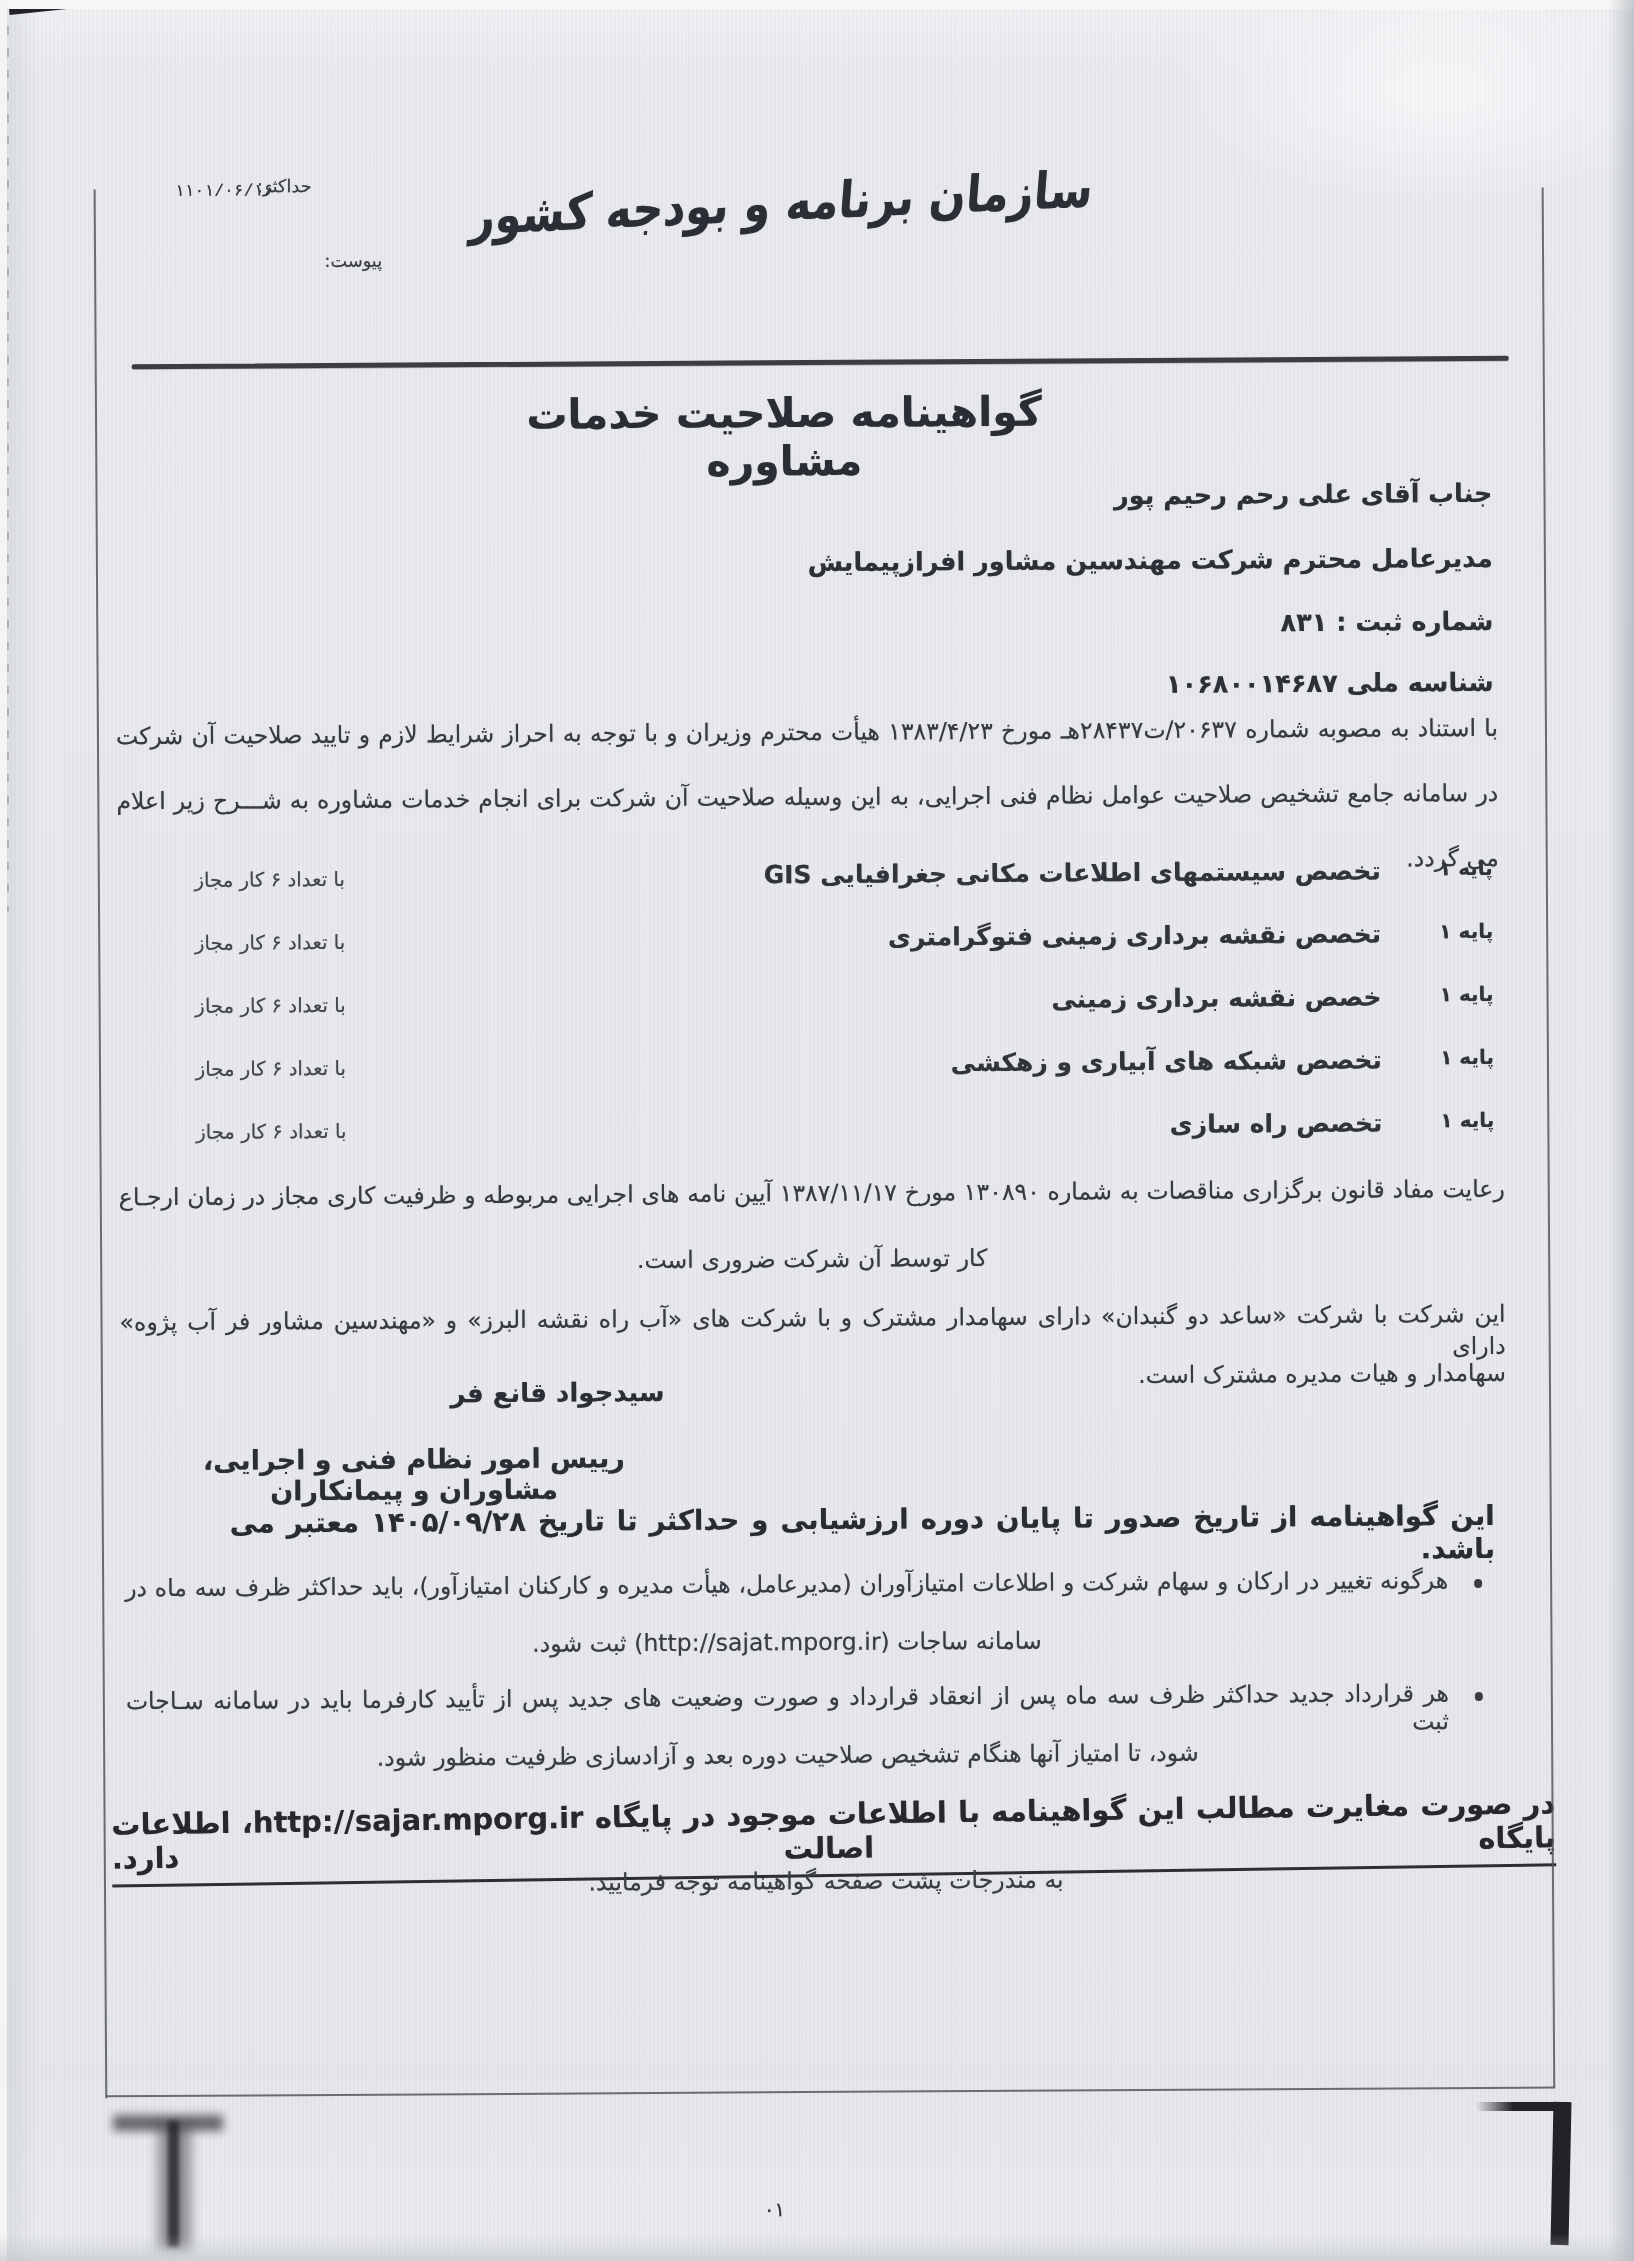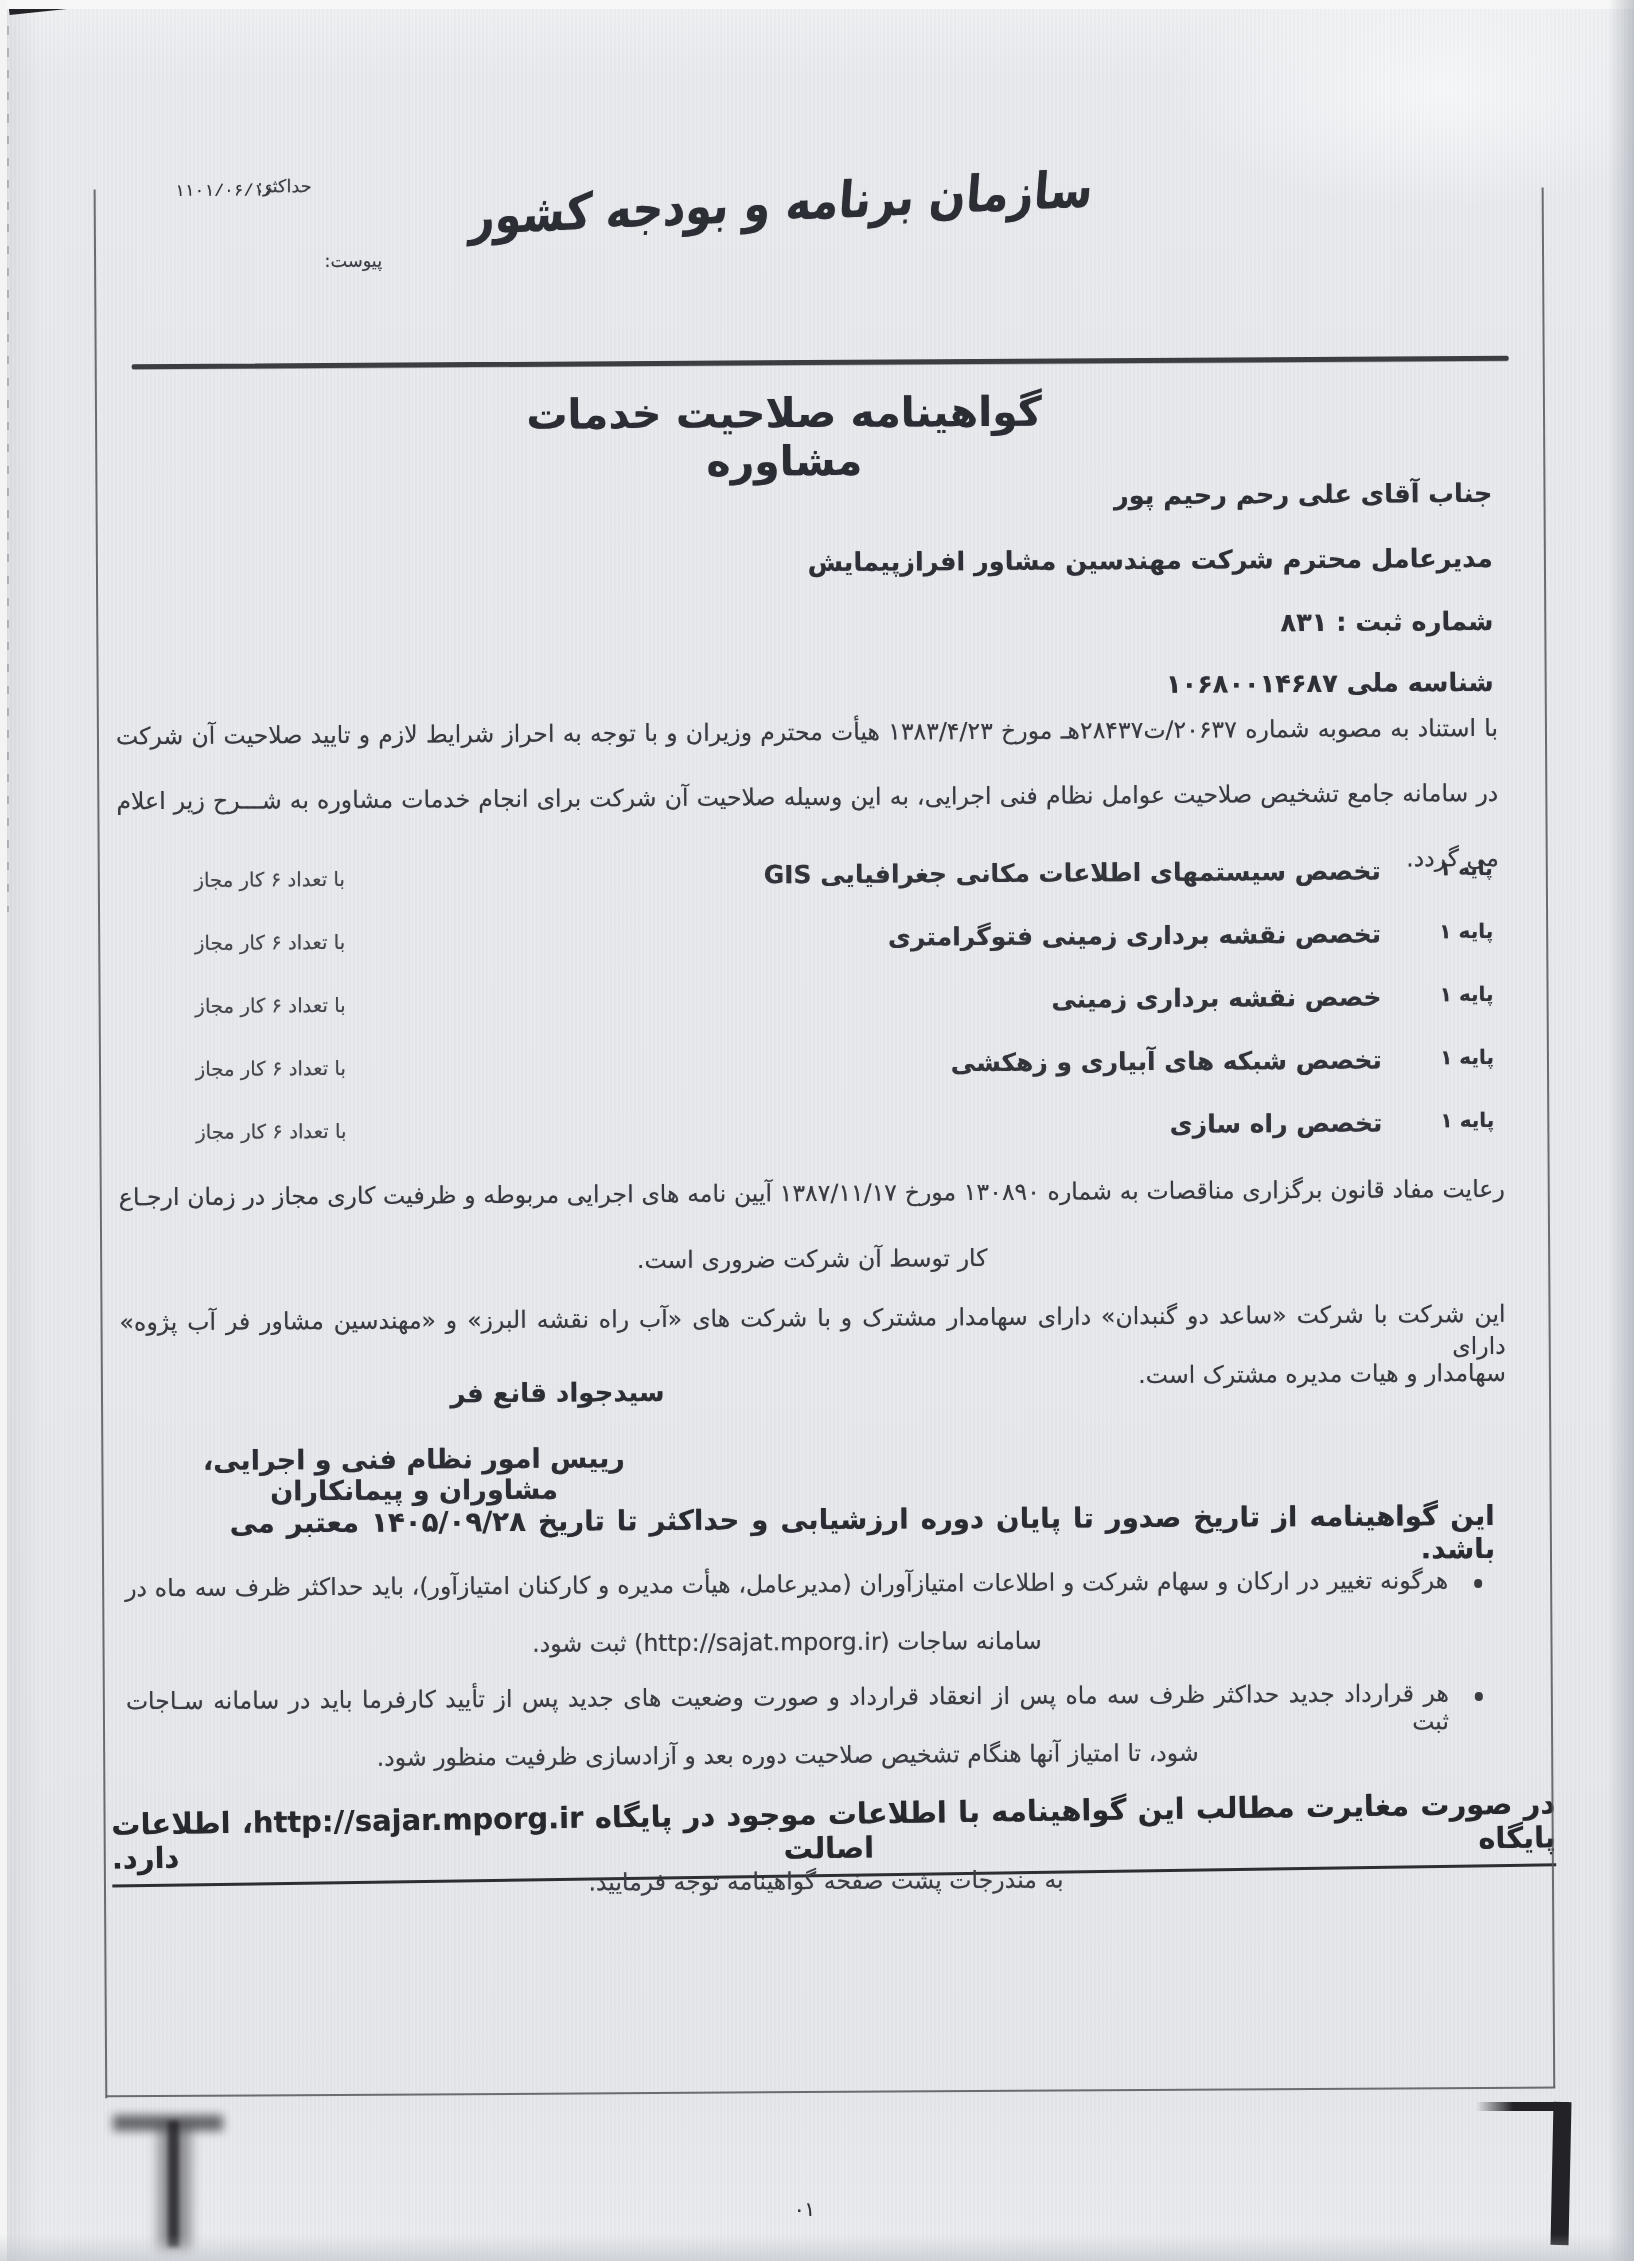--- a/index.html
+++ b/index.html
@@ -133,21 +133,21 @@
     <div class="abs rtl bull center soft" style="left:121px;right:190px;top:1628px;">سامانه ساجات (‎http://sajat.mporg.ir‎) ثبت شود.</div>
 
     <div class="abs bullet-dot" style="right:156px;top:1696px;"></div>
     <div class="abs rtl bull stretch soft" style="left:121px;right:190px;top:1683px;">هر قرارداد جدید حداکثر ظرف سه ماه پس از انعقاد قرارداد و صورت وضعیت های جدید پس از تأیید کارفرما باید در سامانه سـاجات ثبت</div>
     <div class="abs rtl bull center soft" style="left:121px;right:190px;top:1741px;">شود، تا امتیاز آنها هنگام تشخیص صلاحیت دوره بعد و آزادسازی ظرفیت منظور شود.</div>
 
     <div class="abs rtl disclaimer stretch soft" style="left:106px;width:1444px;top:1797px;">در صورت مغایرت مطالب این گواهینامه با اطلاعات موجود در پایگاه ‎http://sajar.mporg.ir‎، اطلاعات پایگاه اصالت دارد.</div>
 
     <div class="abs rtl backnote center soft" style="left:459px;top:1867px;width:722px;">به مندرجات پشت صفحه گواهینامه توجه فرمایید.</div>
 
-    <div class="abs pagenum soft" style="left:786px;top:2198px;direction:ltr;">۰۱</div>
+    <div class="abs pagenum soft" style="left:756px;top:2198px;direction:ltr;">۰۱</div>
 
     <div class="abs frame" style="left:98px;top:185px;width:2px;height:1909px;"></div>
     <div class="abs frame" style="left:1546px;top:192px;width:2px;height:1900px;"></div>
     <div class="abs frame" style="left:99px;top:2091px;width:1449px;height:2px;"></div>
   </div>
 
   <div class="abs mark" style="left:9.2px;top:3.3px;width:60px;height:9.2px;transform:rotate(-6deg);"></div>
   <div class="abs speckles" style="left:5.9px;top:26px;width:3.3px;height:886px;"></div>
 
   <div class="abs mark blur7" style="left:113px;top:2115px;width:110px;height:15.8px;opacity:.65;"></div>

